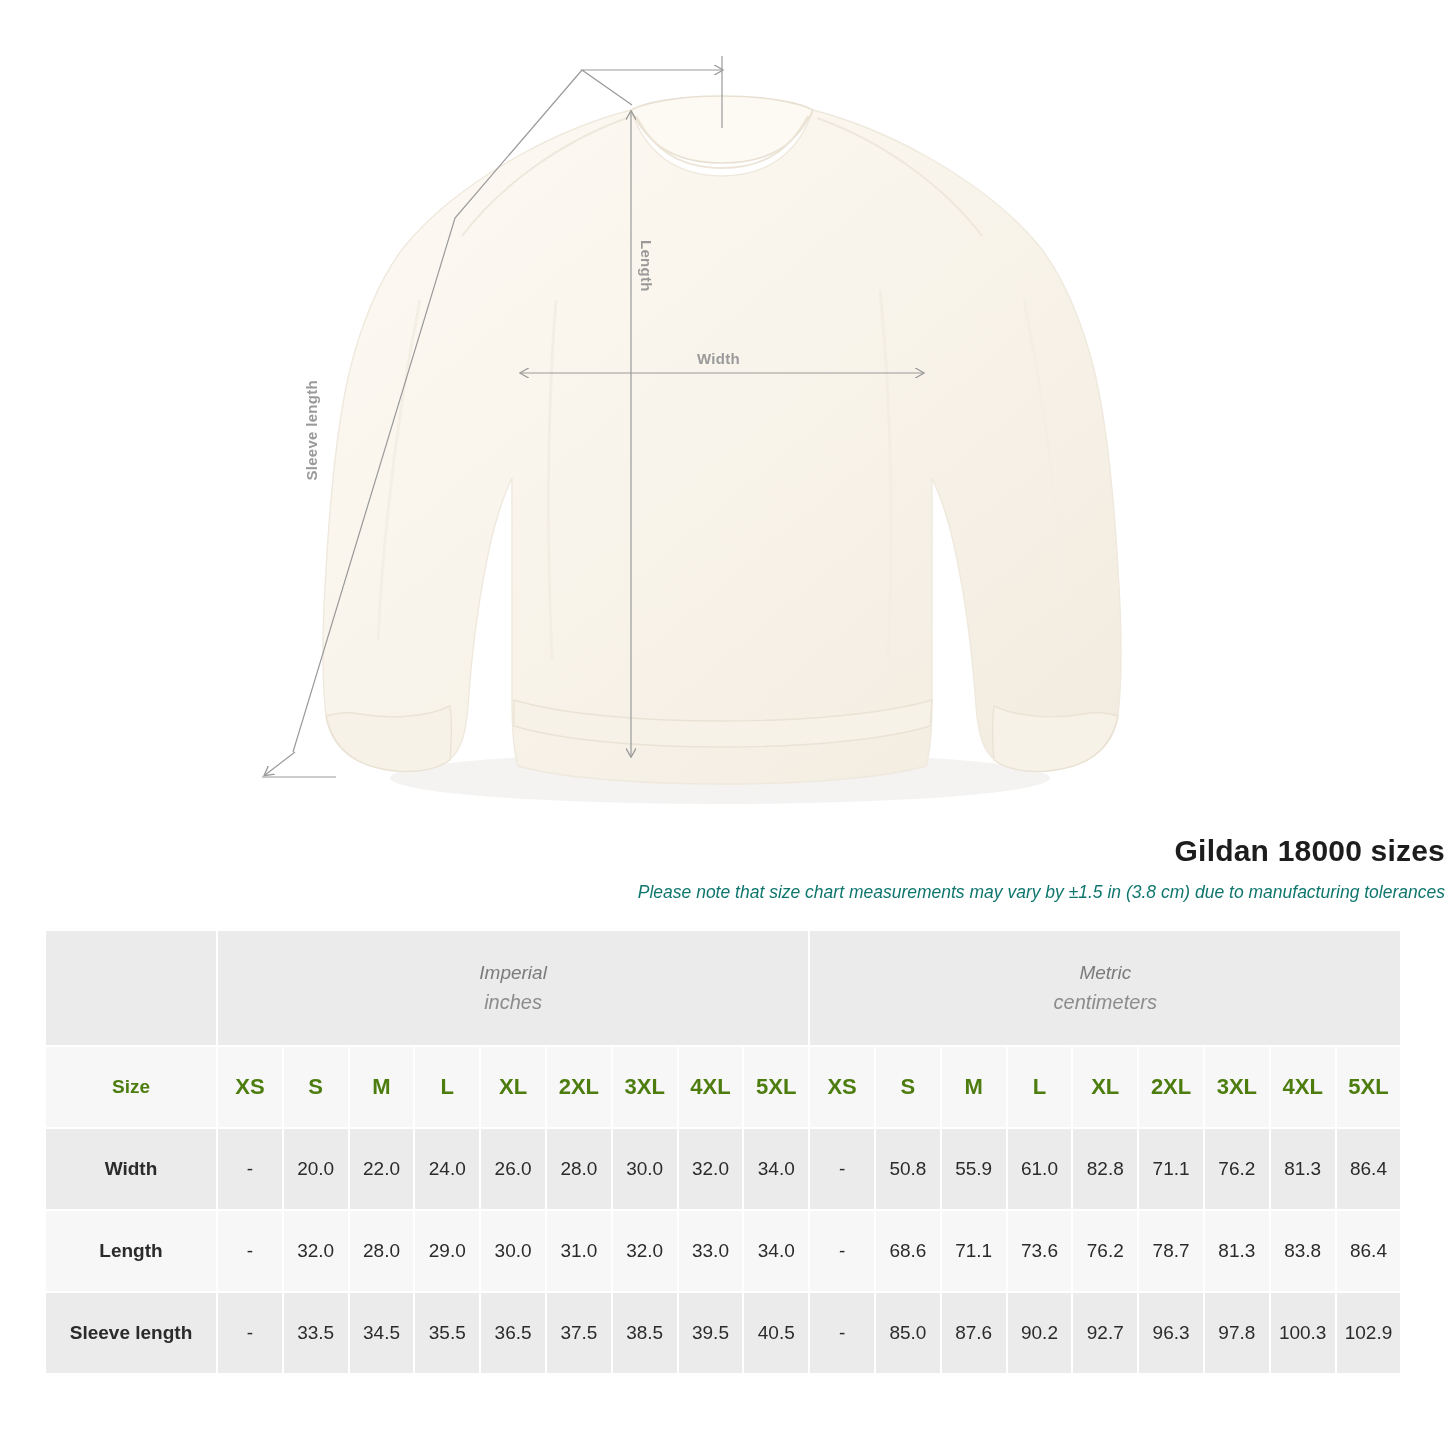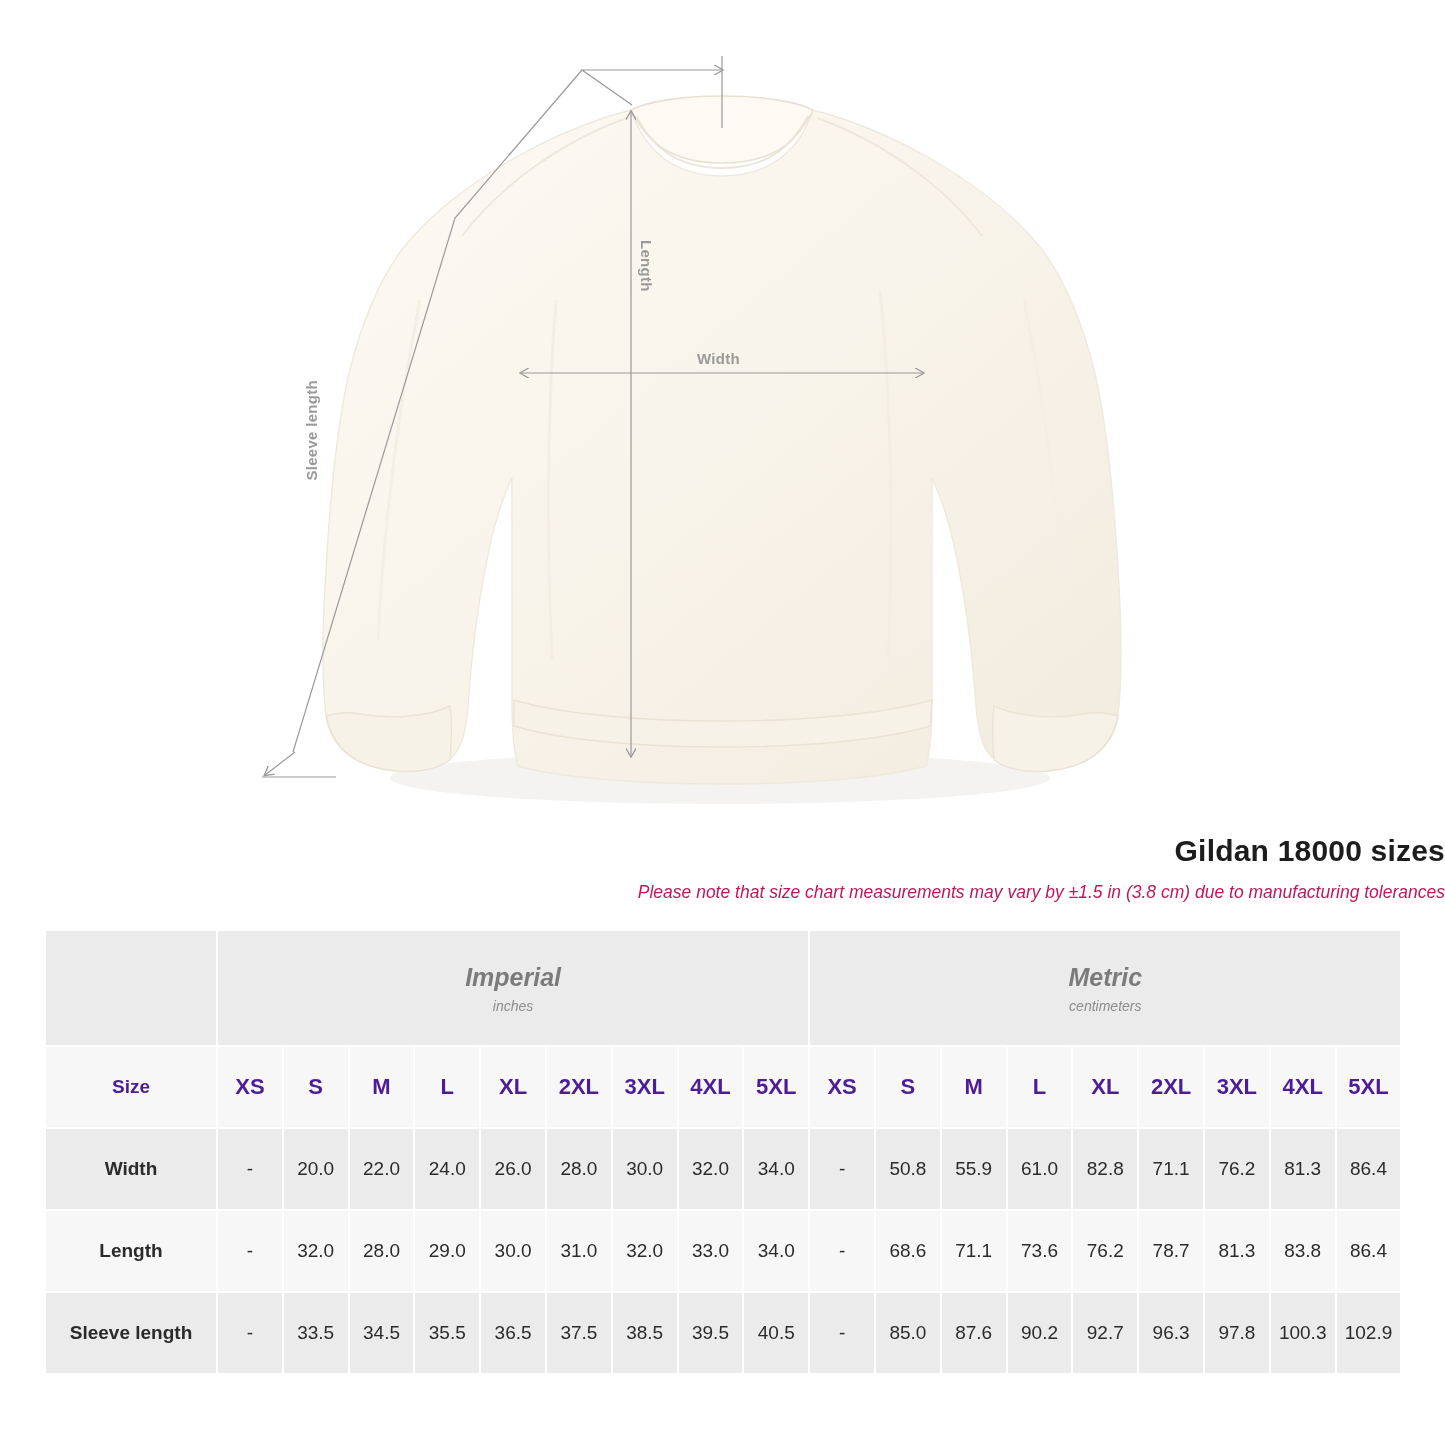--- a/index.html
+++ b/index.html
@@ -67,21 +67,21 @@
   .chart-title {
     font-size: 30px;
     font-weight: bold;
     color: #1d1d1d;
     letter-spacing: 0.2px;
   }
   .chart-note {
     margin-top: 14px;
     font-size: 17.5px;
     font-style: italic;
-    color: #be185d;
+    color: #0f766e;
   }
 
   
   .table-wrap {
     margin: 26px 44px 0 44px;
     width: 1357px;
   }
   table.size-table {
     border-collapse: collapse;
     width: 100%;
@@ -92,38 +92,38 @@
     text-align: center;
     font-weight: normal;
   }
 
   .unit-head td {
     background: #ebebeb;
     height: 112px;
     vertical-align: middle;
   }
   .unit-title {
-    font-size: 25px;
+    font-size: 19px;
     font-style: italic;
-    font-weight: bold;
+    font-weight: normal;
     color: #7b7b7b;
     line-height: 1.2;
   }
   .unit-sub {
-    font-size: 14px;
+    font-size: 20px;
     font-style: italic;
     color: #8c8c8c;
     margin-top: 6px;
   }
 
   .header-row td {
     background: #f7f7f7;
     height: 78px;
     font-size: 19px;
-    color: #4c1d95;
+    color: #4d7c0f;
   }
   .header-row td.rowlabel {
     font-weight: bold;
     font-size: 19px;
     background: #f7f7f7;
   }
   .header-row td.sizecol {
     font-weight: bold;
     font-size: 22px;
   }

